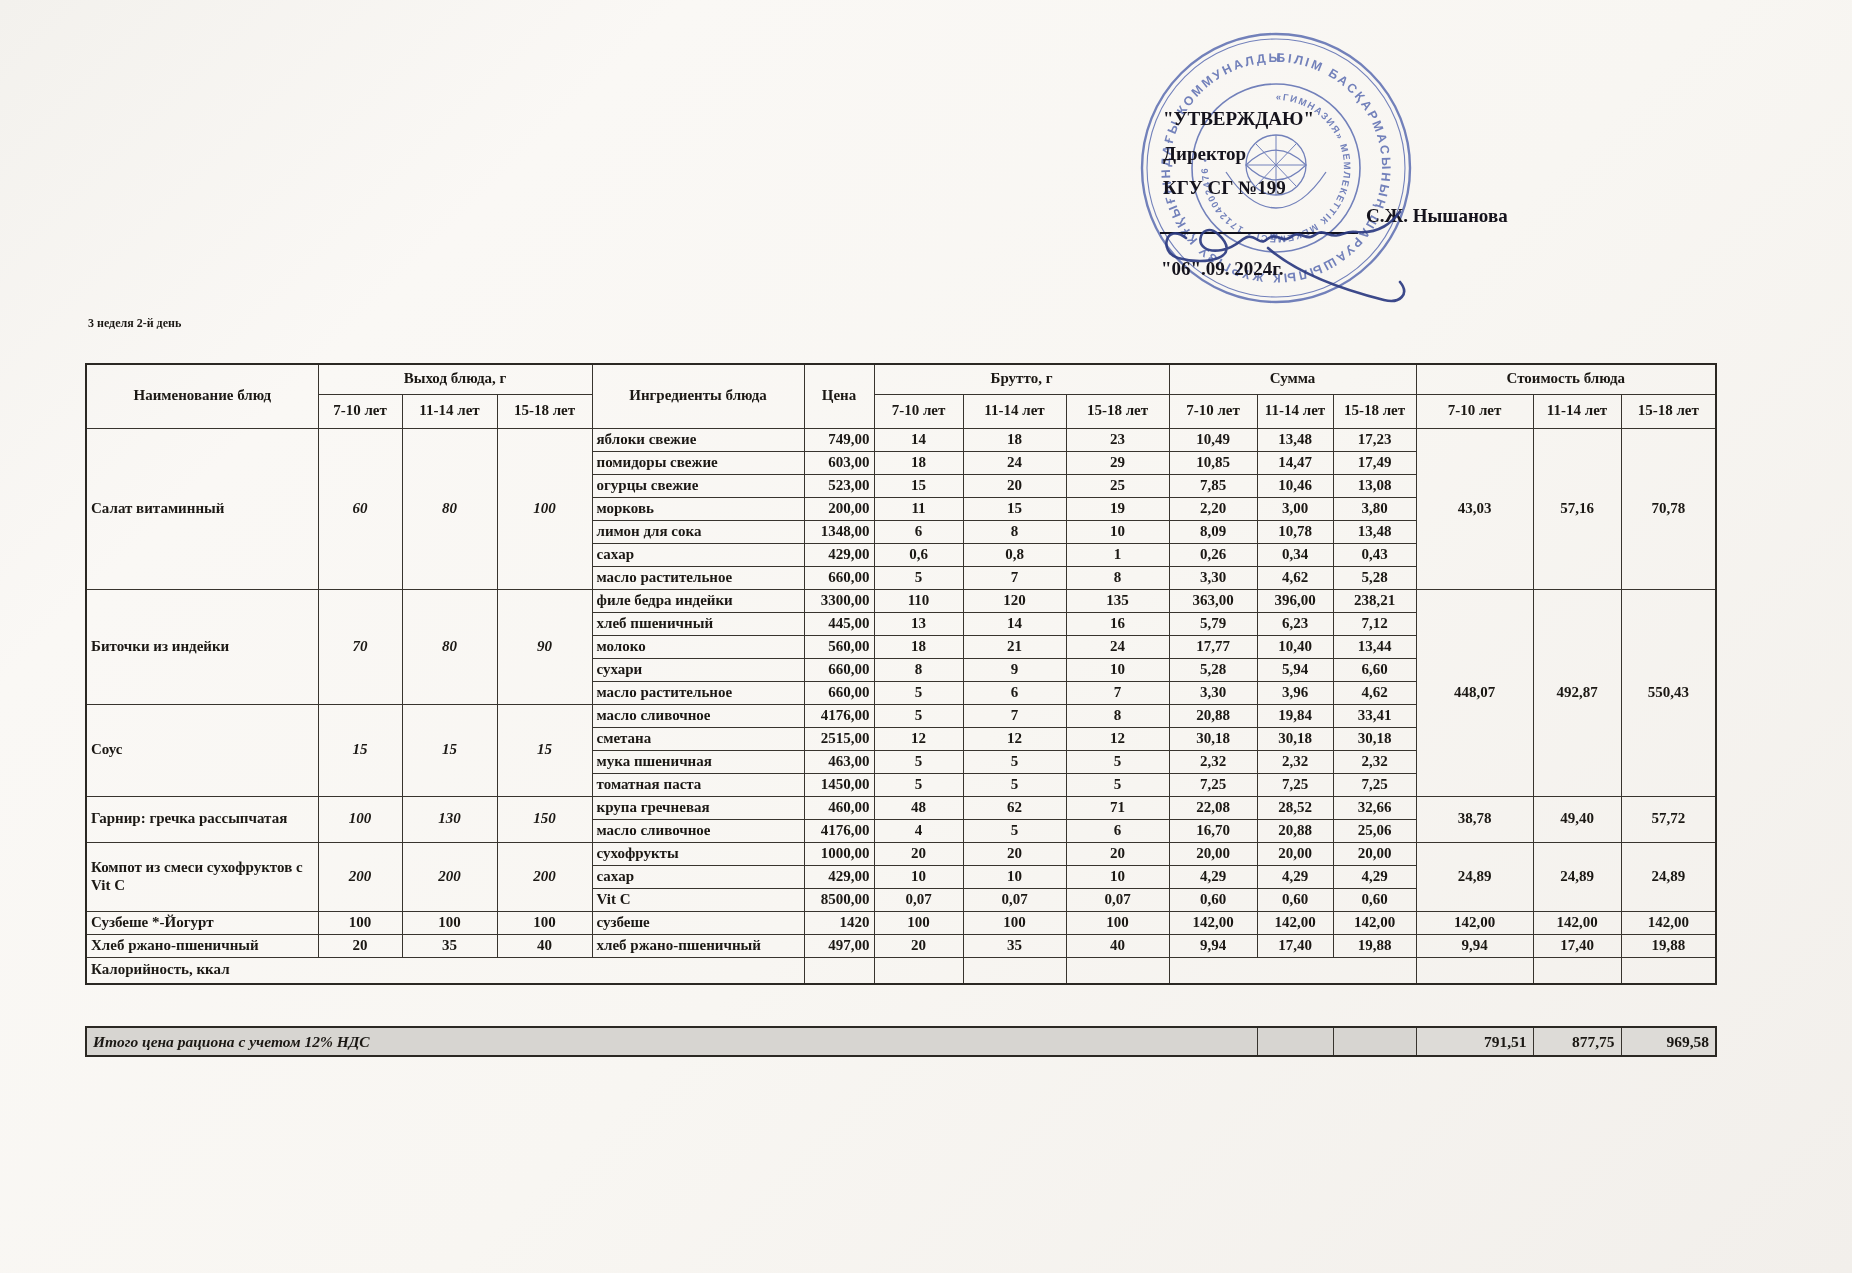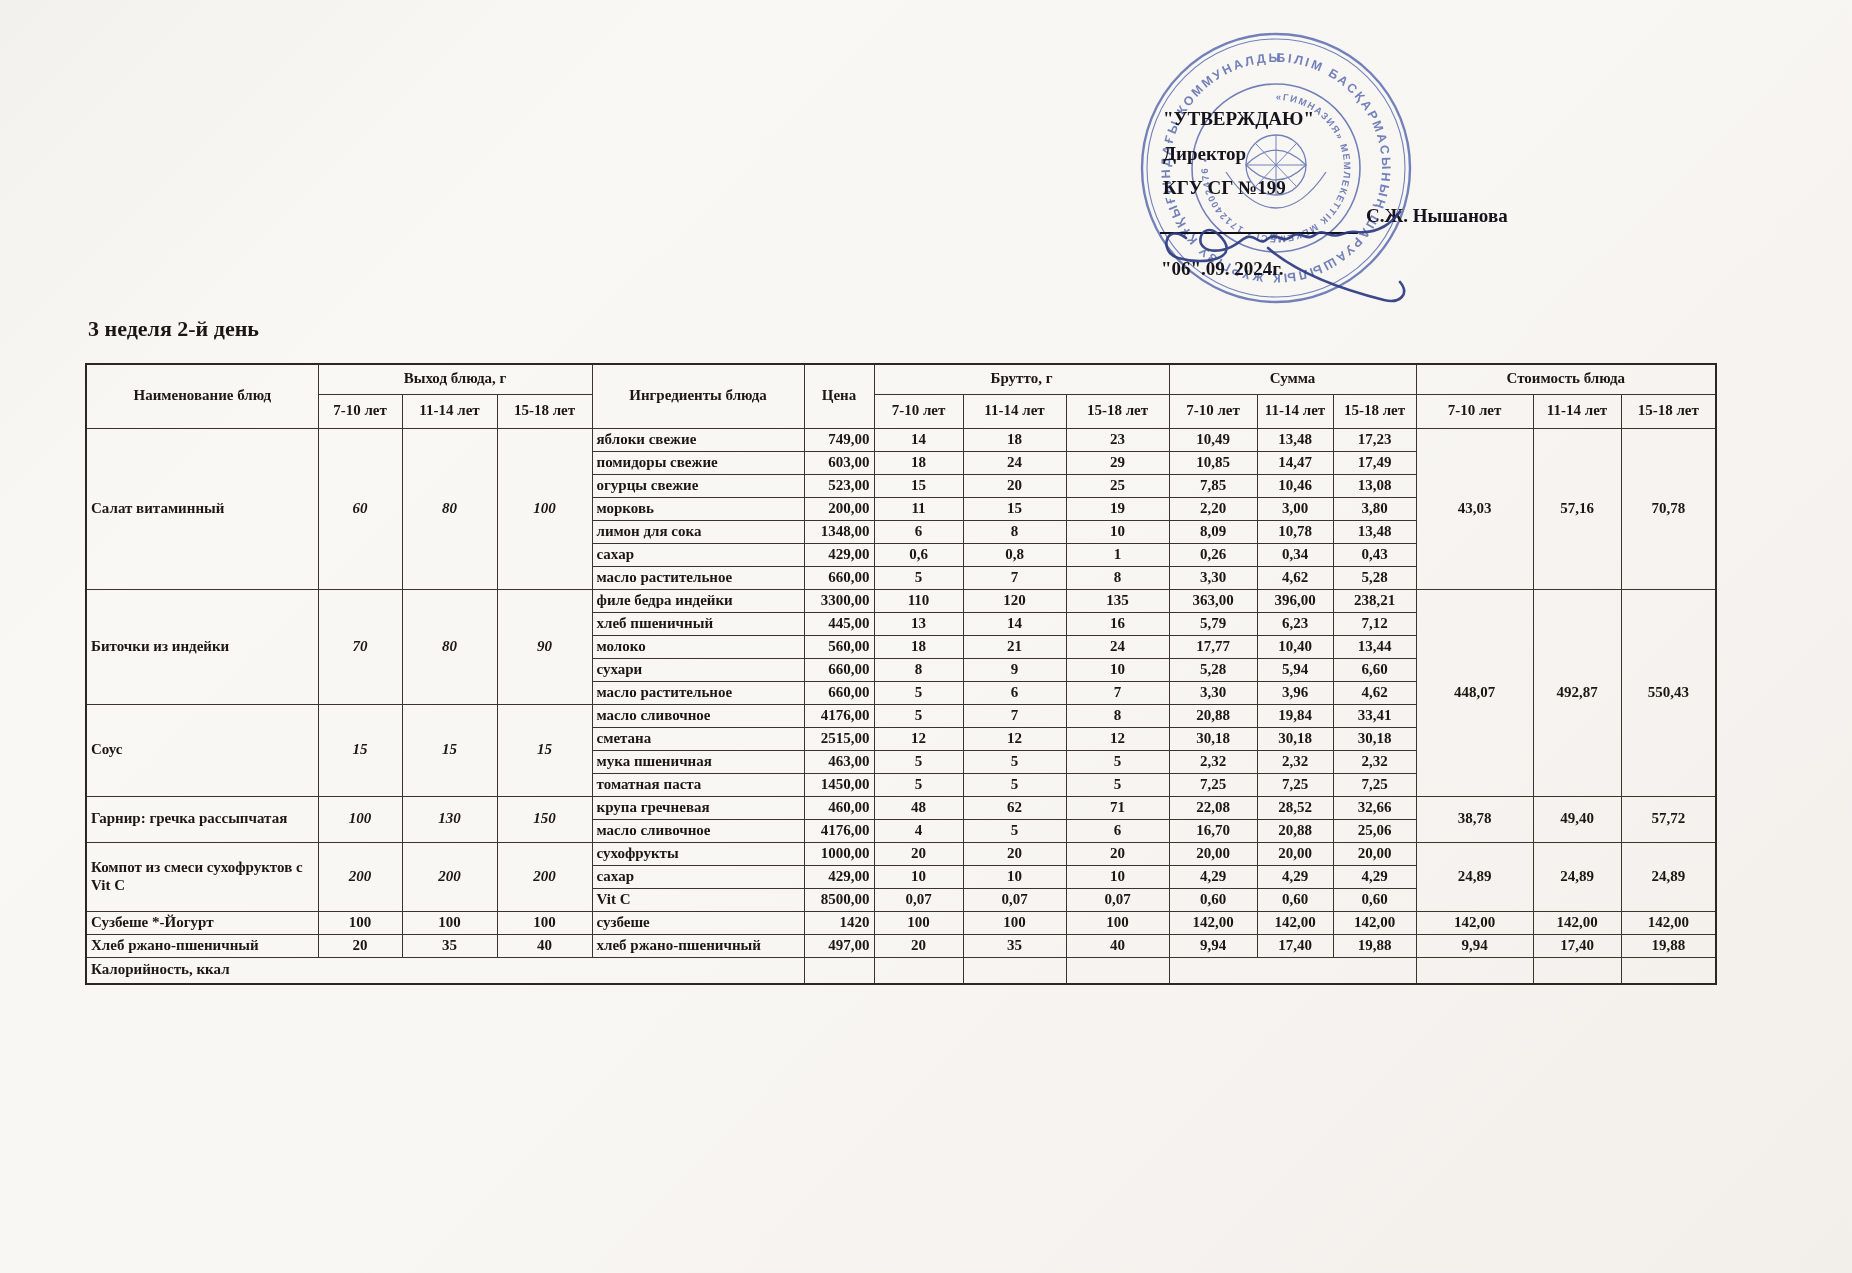--- a/index.html
+++ b/index.html
@@ -7,21 +7,21 @@
     position:relative;width:1852px;height:1273px;margin:0 auto;overflow:hidden;
     background:linear-gradient(135deg,#f3f1ed 0%,#faf8f5 22%,#f8f6f2 55%,#f2efeb 100%);
     font-family:"Liberation Serif","DejaVu Serif",serif;color:#1b1814;
   }
   
   .stamp{position:absolute;left:1130px;top:22px;opacity:.78;pointer-events:none;}
   .appr{position:absolute;font-weight:bold;font-size:19px;color:#15131c;white-space:nowrap;}
   .sigline{position:absolute;left:1160px;top:204px;width:198px;height:28px;border-bottom:2.2px solid #10101c;}
   .signature{position:absolute;left:1148px;top:178px;pointer-events:none;}
   
-  .day-title{position:absolute;left:88px;top:316px;font-weight:bold;font-size:22px;}
+  .day-title{position:absolute;left:88px;top:316px;font-weight:bold;font-size:12px;}
   
   table{border-collapse:collapse;table-layout:fixed;}
   .main-table{position:absolute;left:85px;top:363px;width:1630px;border:2.3px solid #2b2823;}
   .main-table td{
     border:1.4px solid #38342e;font-weight:bold;font-size:15px;line-height:1.18;
     padding:1px 4px;overflow:hidden;vertical-align:middle;
   }
   .hcell{text-align:center;vertical-align:middle;}
   .r1{height:30px;} .r2{height:34px;}
   .row-ing{height:23px;}
@@ -445,16 +445,24 @@
         <col style="width:103px">
       <col style="width:103px">
         <col style="width:88px">
         <col style="width:76px">
         <col style="width:83px">
       <col style="width:117px">
         <col style="width:88px">
         <col style="width:95px">
     </colgroup>
     <tbody>
+      <tr class="t-row2">
+        <td class="t-label" colspan="10">Итого цена рациона с учетом 12% НДС</td>
+        <td class="t-empty"></td>
+        <td class="t-empty"></td>
+        <td class="t-val">791,51</td>
+        <td class="t-val">877,75</td>
+        <td class="t-val">969,58</td>
+      </tr>
     </tbody>
   </table>
 
 </div>
 
 </body></html>

